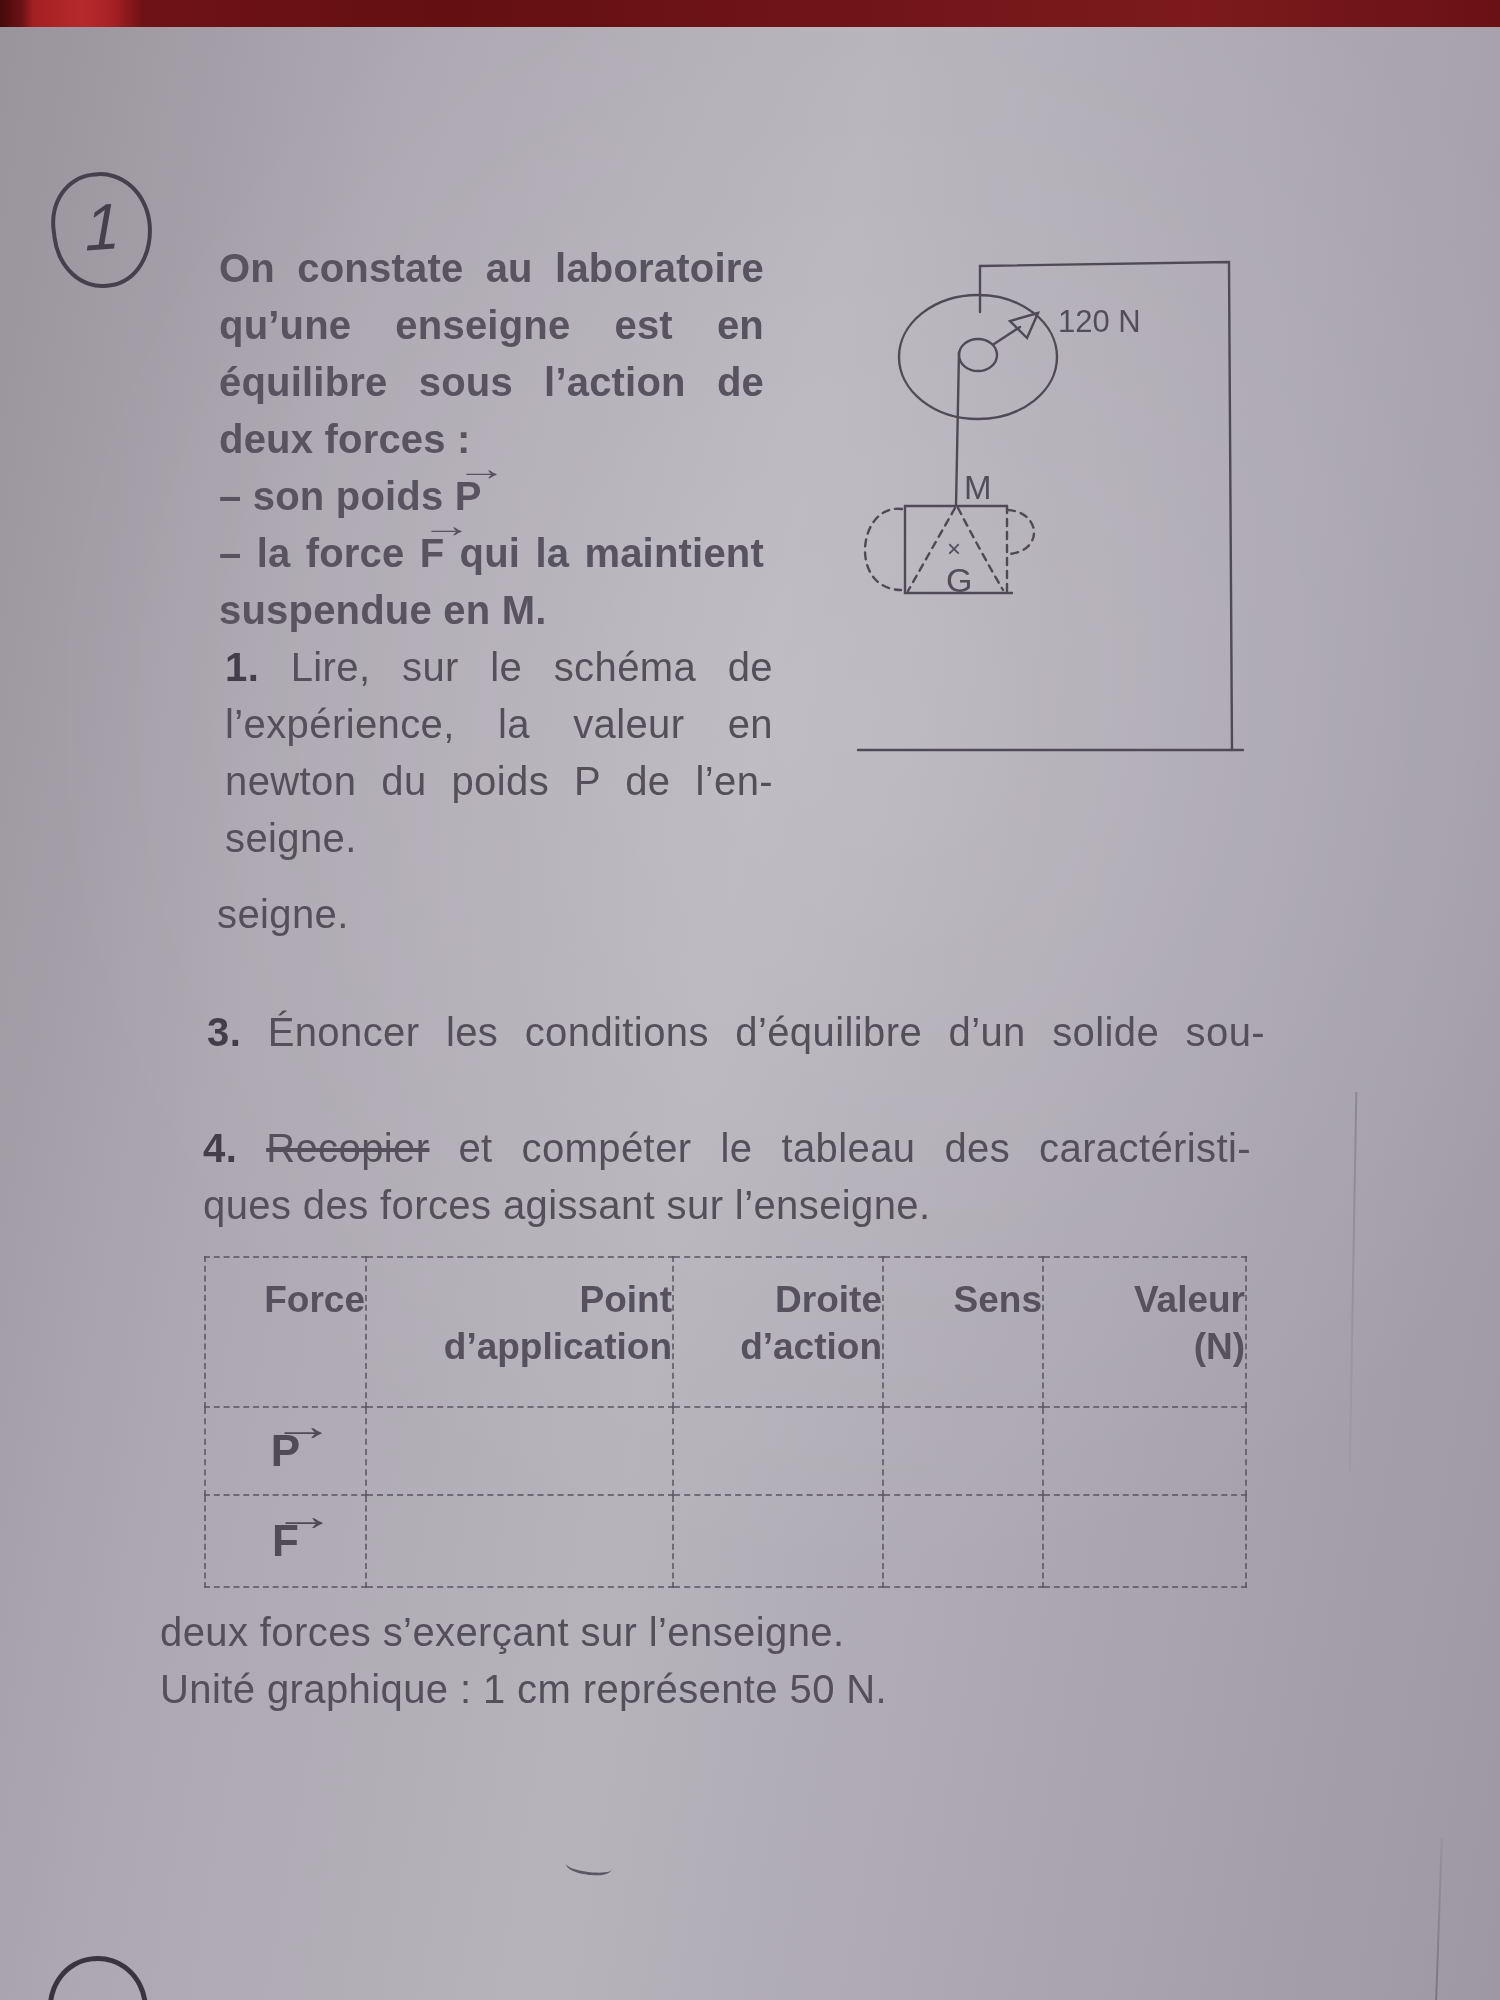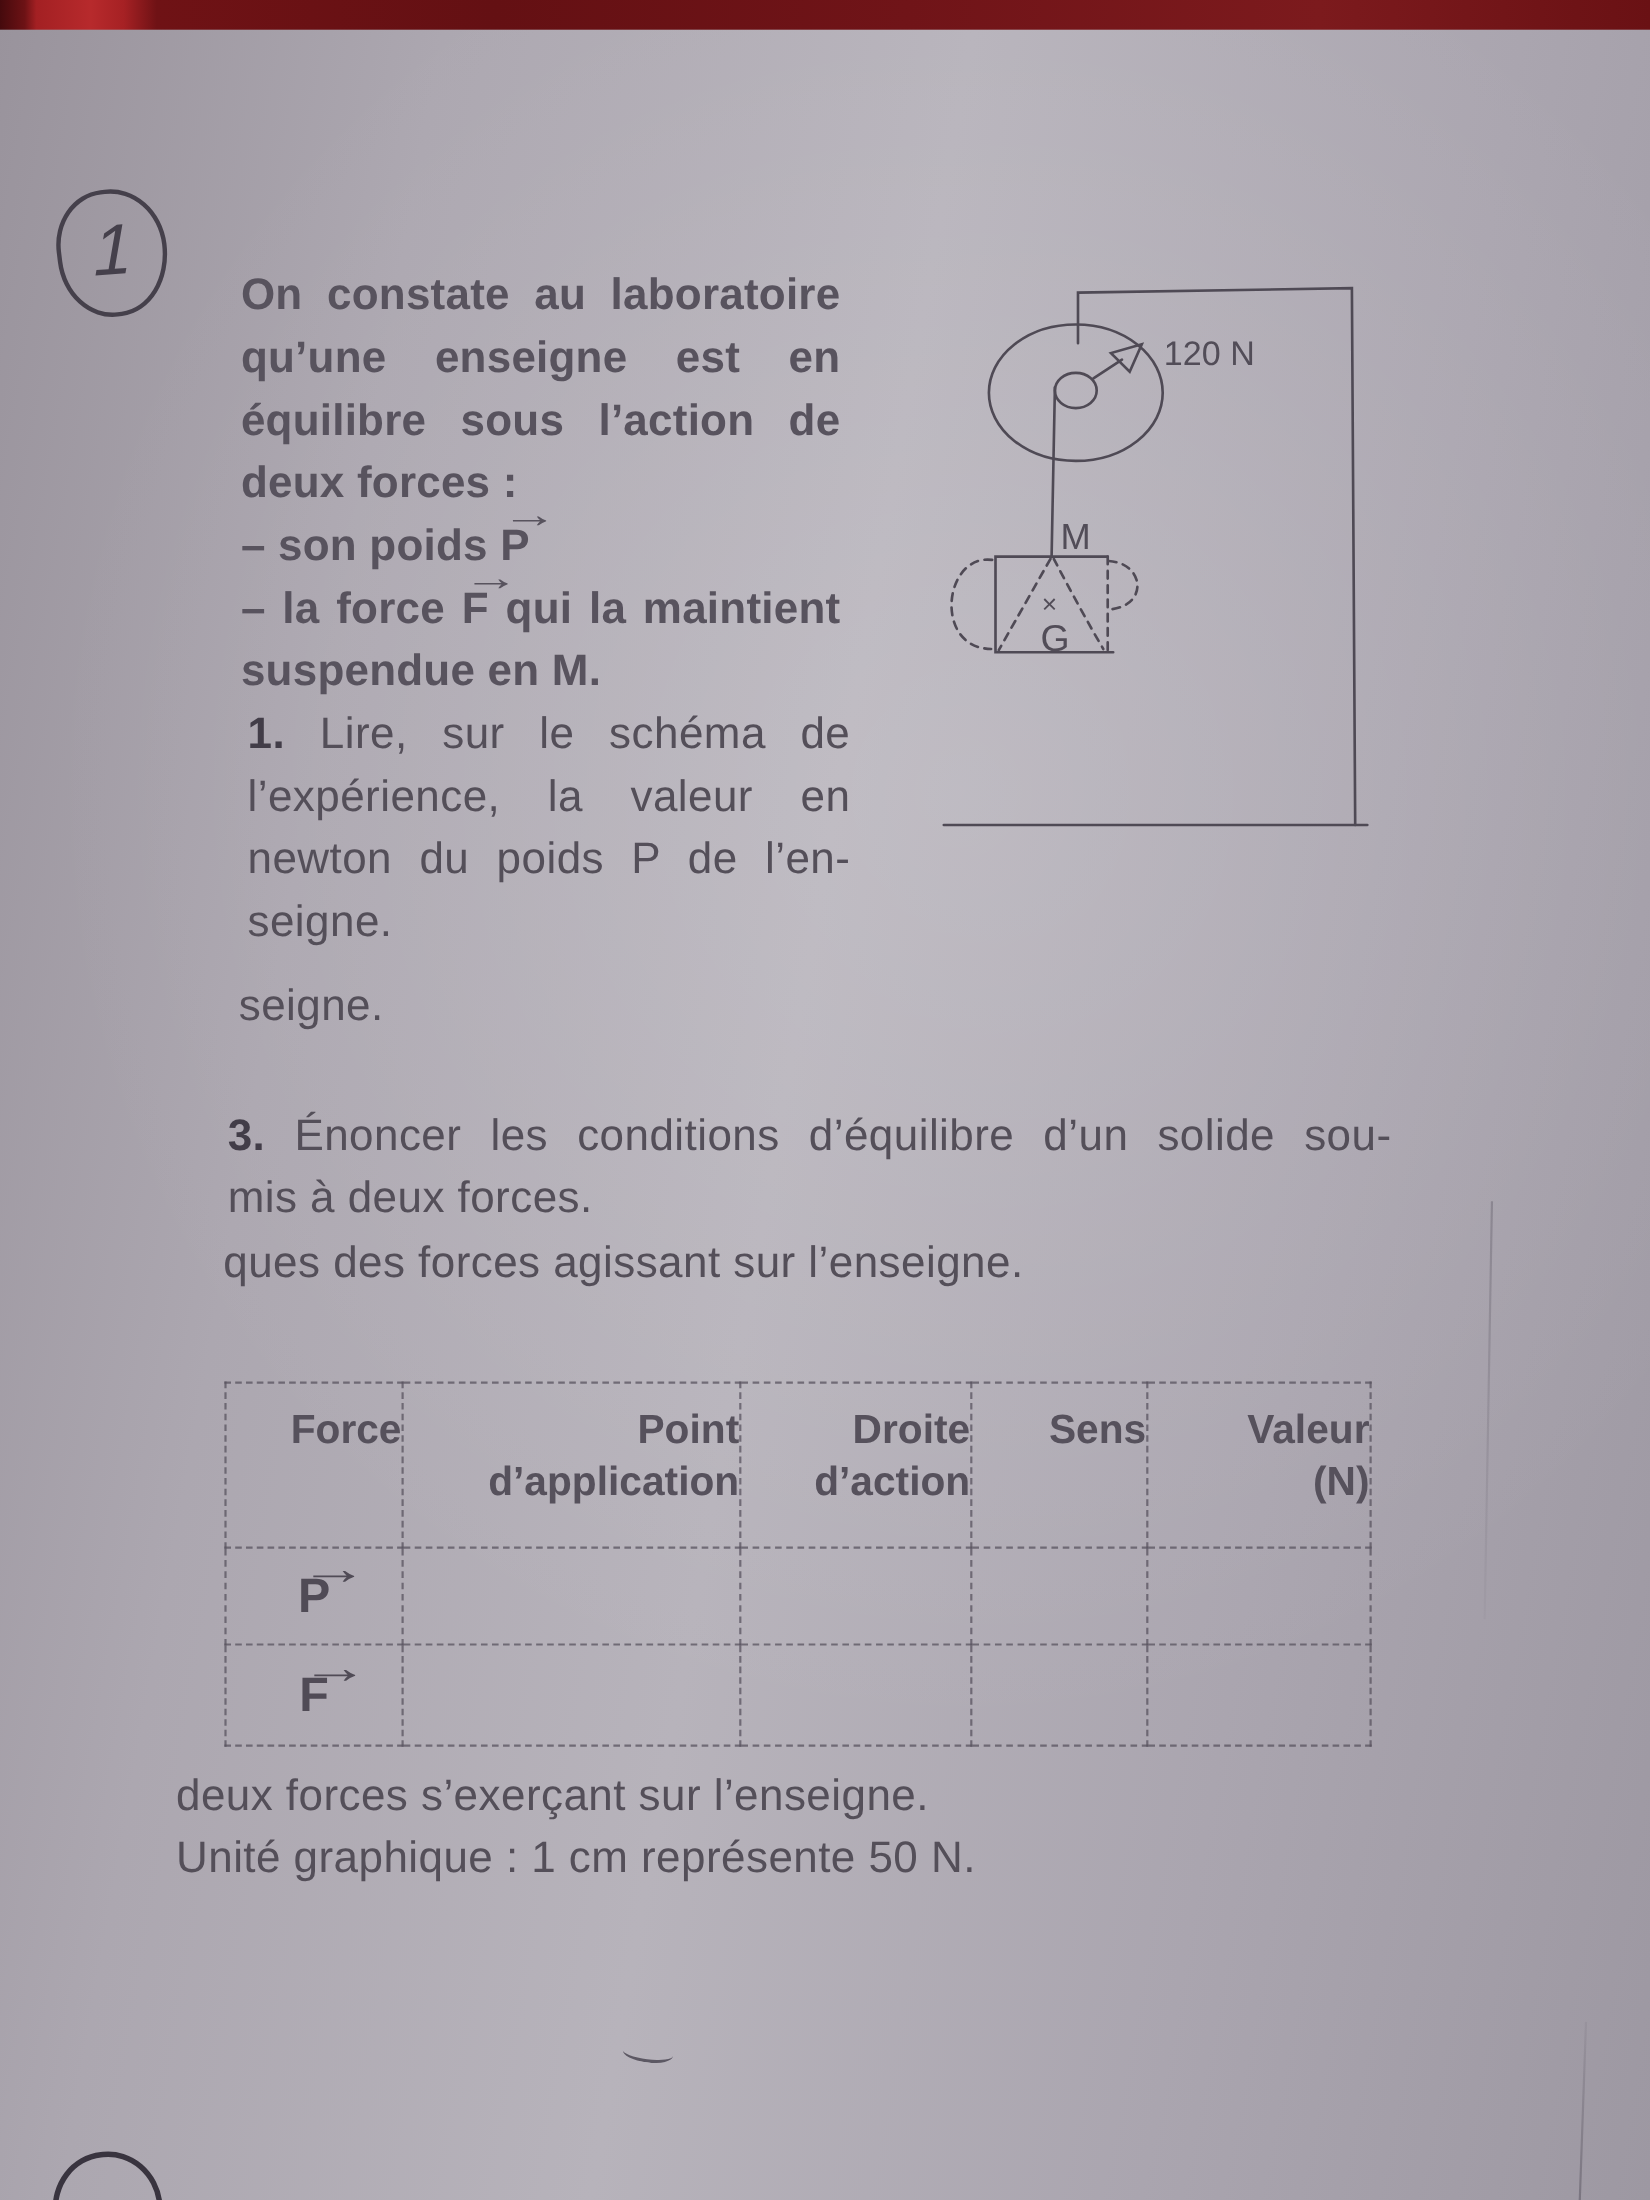--- a/index.html
+++ b/index.html
@@ -86,23 +86,23 @@
       <div class="line jline"><span class="qnum">1.</span><span> Lire, sur le schéma de</span></div>
       <div class="line jline"><span>l’expérience, la valeur en</span></div>
       <div class="line jline"><span>newton du poids P de l’en-</span></div>
       <div class="line lline"><span>seigne.</span></div>
     </div>
   <div id="q2" class="tblock">
       <div class="line lline"><span>seigne.</span></div>
     </div>
   <div id="q3" class="tblock">
       <div class="line jline"><span class="qnum">3.</span><span> Énoncer les conditions d’équilibre d’un solide sou-</span></div>
-      <div class="line lline"><span>mis à deux forces.</span></div>
     </div>
   <div id="q4" class="tblock">
+      <div class="line jline"><span class="qnum">4.</span><span> </span><span class="strike">Recopier</span><span> et compéter le tableau des caractéristi-</span></div>
       <div class="line lline"><span>ques des forces agissant sur l’enseigne.</span></div>
     </div>
   <div id="q5" class="tblock">
       <div class="line lline"><span>deux forces s’exerçant sur l’enseigne.</span></div>
       <div class="line lline"><span>Unité graphique : 1 cm représente 50 N.</span></div>
     </div>
 
   <svg id="diagram" width="440" height="520" viewBox="820 245 440 520">
 
     <path d="M 980,312 L 980,266 L 1229,262 L 1232,750"></path>

